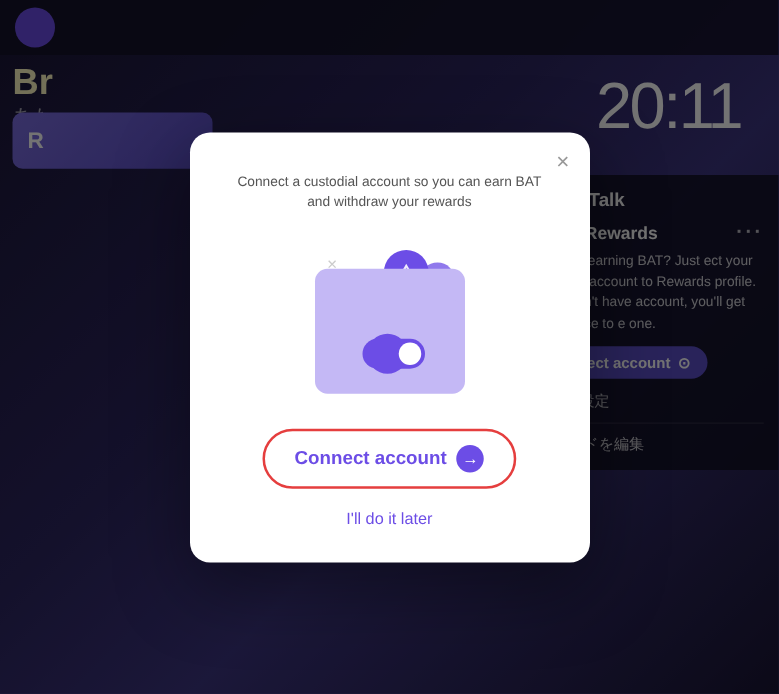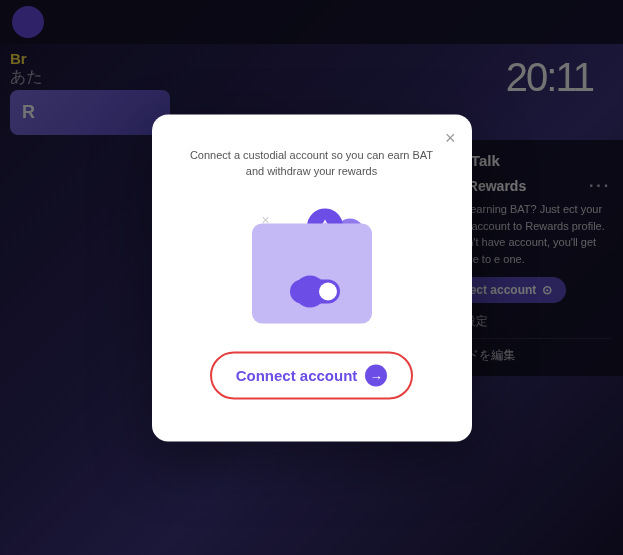--- a/index.html
+++ b/index.html
@@ -36,21 +36,21 @@
       left: 10px;
       color: rgba(255,255,255,0.7);
       font-size: 13px;
     }
 
     .bg-clock {
       position: absolute;
       top: 55px;
       right: 30px;
       color: #ffffff;
-      font-size: 40px;
+      font-size: 52px;
       font-weight: 300;
       letter-spacing: -2px;
     }
 
     .bg-panel {
       position: absolute;
       top: 140px;
       right: 0;
       width: 210px;
       background: rgba(20,18,40,0.9);
@@ -340,21 +340,21 @@
 </head>
 <body>
 
 <div class="bg-layer"></div>
 
 <div class="bg-top-bar">
   <div class="purple-circle"></div>
 </div>
 
 <div class="bg-text-left">
-  <div style="font-size:15px;font-weight:700;color:#fde047;">Br</div>
+  <div style="font-size:29px;font-weight:700;color:#fef9c3;">Br</div>
   <div style="font-size:16px;color:rgba(255,255,255,0.6);">あた</div>
 </div>
 
 <div class="bg-card-left">
   <div style="font-size:18px;font-weight:700;">R</div>
 </div>
 
 <div class="bg-clock">20:11</div>
 
 <div class="bg-panel">
@@ -435,14 +435,15 @@
 
   
   <button class="connect-btn">
     <span>Connect account</span>
     <div class="connect-btn-circle">
       <span>→</span>
     </div>
   </button>
 
   
+  <a class="later-link">I'll do it later</a>
 
 </div>
 
 </body></html>

